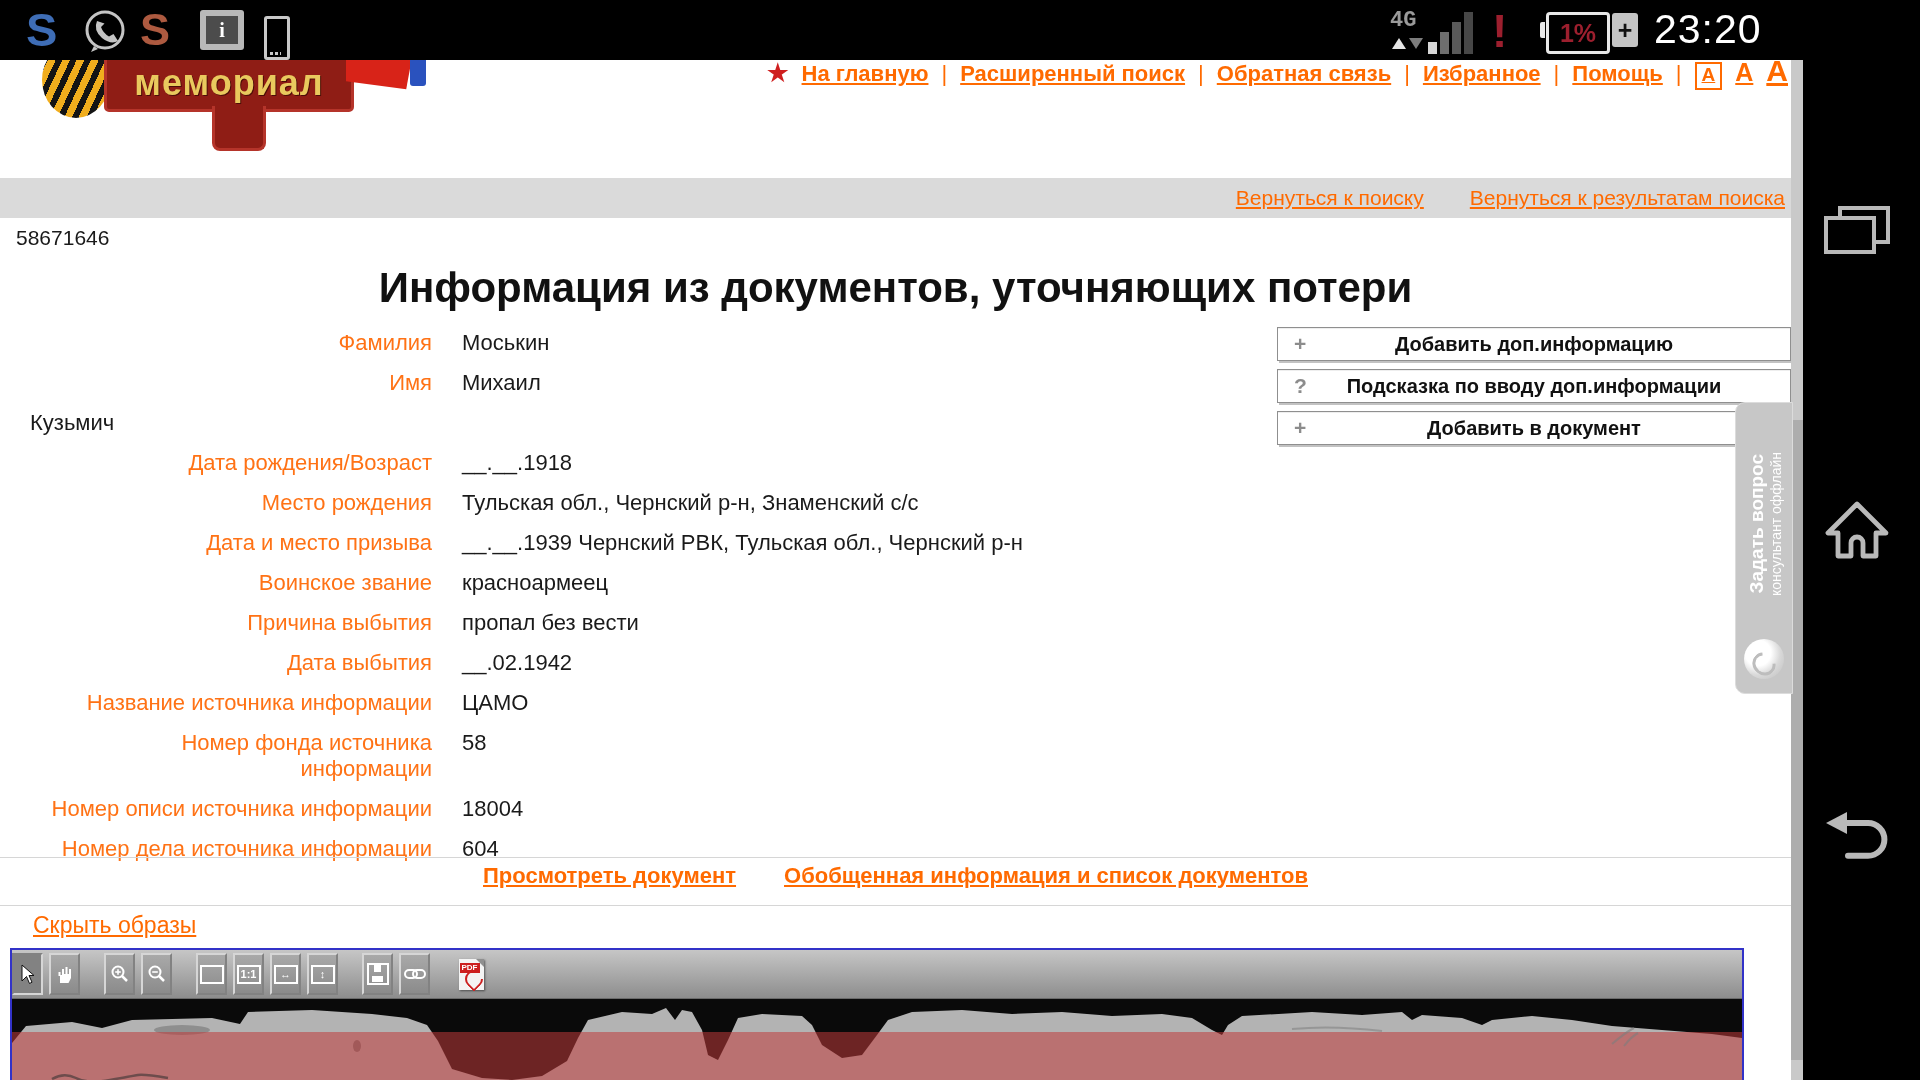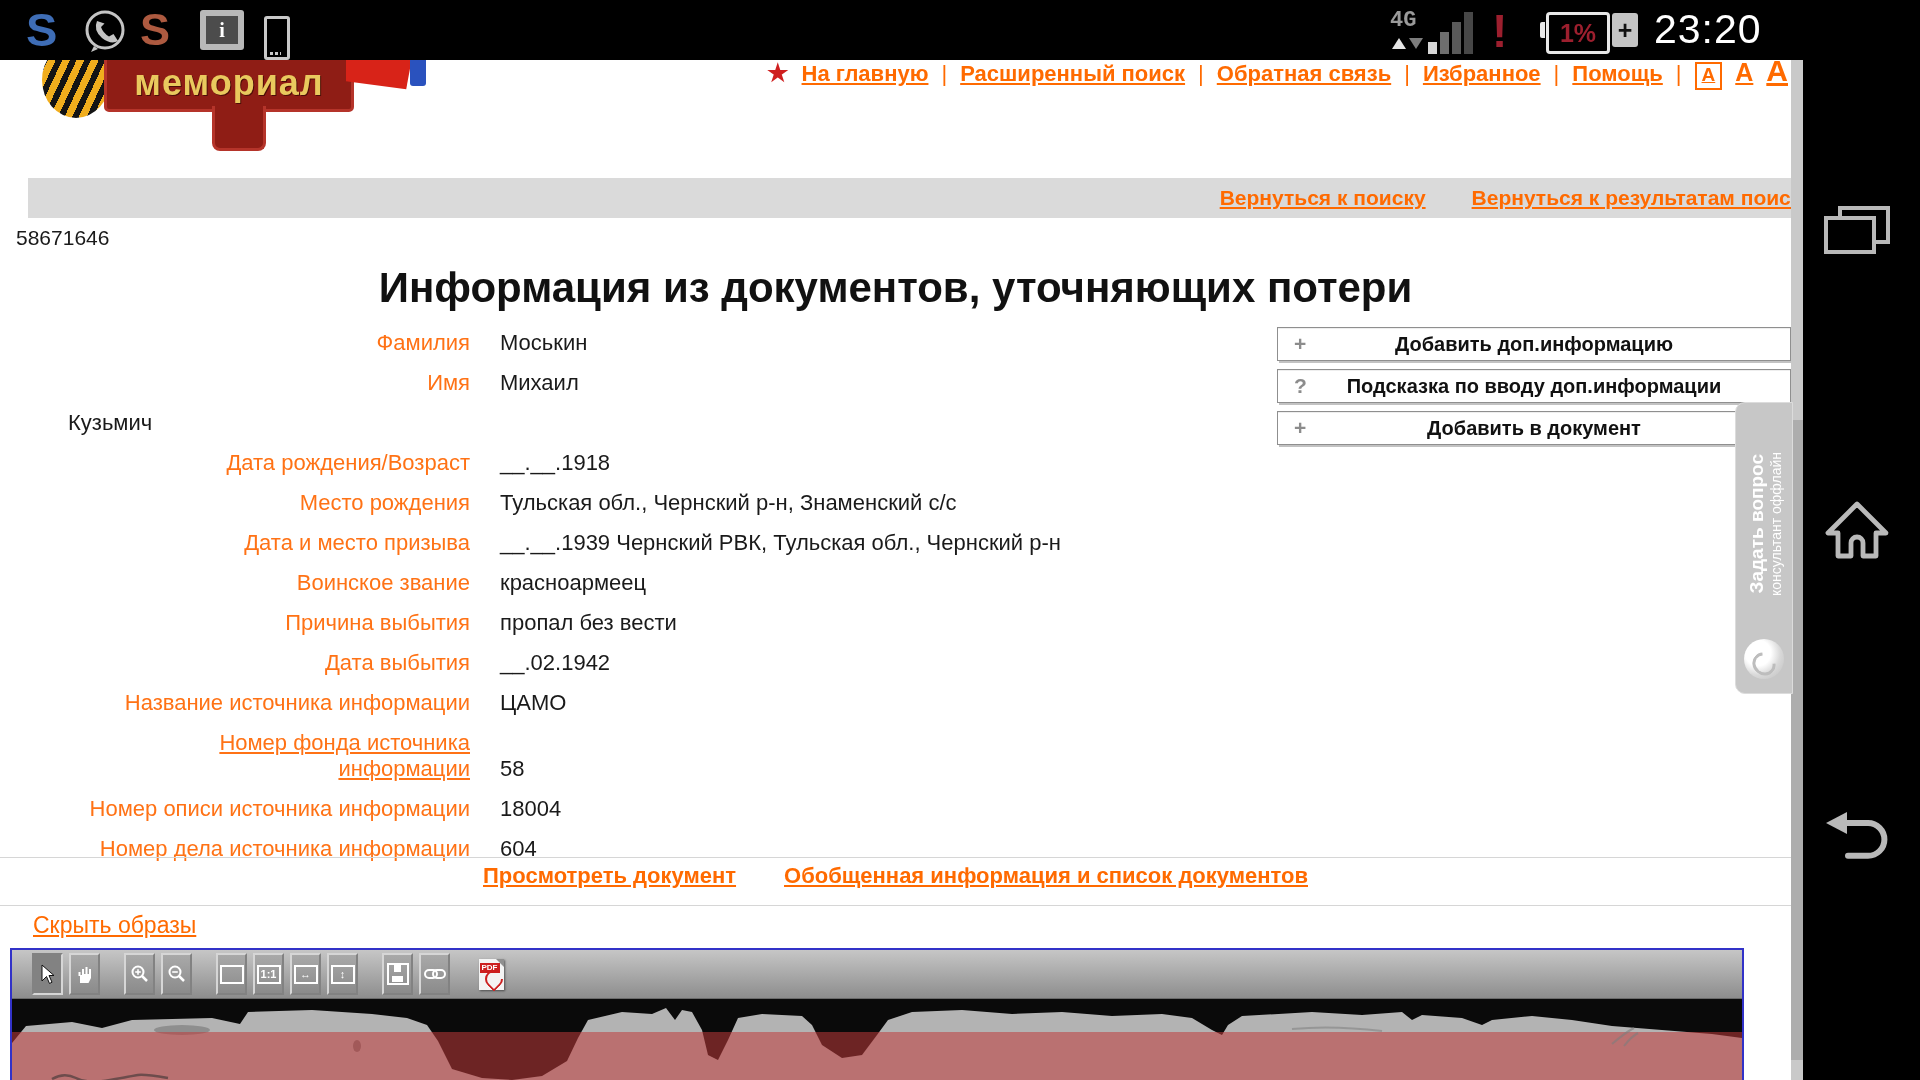--- a/index.html
+++ b/index.html
@@ -29,31 +29,31 @@
   .top-nav{left:560px;top:54px;width:1228px;display:flex;align-items:baseline;justify-content:flex-end;
            gap:13px;font-size:22px;font-weight:bold;white-space:nowrap;}
   .top-nav .sep{color:#ff6a00;font-weight:normal;}
   .star{color:#cf1f1f;font-size:24px;}
   .fsbox{border:2px solid #ff6a00;padding:0 5px 2px 5px;}
   .fs1{font-size:19px;} .fs2{font-size:25px;} .fs3{font-size:30px;font-weight:bold;}
 
   
   .return-bar{left:0;top:178px;width:1803px;height:40px;background:#dadada;display:flex;
               justify-content:flex-end;align-items:center;gap:46px;padding-right:18px;box-sizing:border-box;
-              font-size:21px;font-weight:bold;margin-left:28px;}
+              font-size:21px;font-weight:normal;}
 
   
   .rec-id{left:16px;top:226px;font-size:21px;color:#1a1a1a;}
   .rec-title{left:0;top:264px;width:1791px;text-align:center;font-size:42px;font-weight:bold;color:#111;}
 
   .fields{left:0;top:330px;width:1220px;}
-  .frow{display:flex;align-items:flex-end;margin-bottom:14px;font-size:22px;line-height:26px;padding-left:38px;}
+  .frow{display:flex;align-items:flex-start;margin-bottom:14px;font-size:22px;line-height:26px;}
   .f-label{width:432px;flex:0 0 432px;text-align:right;color:#ff7215;}
   .f-value{padding-left:30px;color:#1a1a1a;}
-  .row-fund .f-label span{display:inline-block;max-width:268px;text-align:right;text-decoration:underline;}
+  .row-fund .f-label span{display:inline-block;max-width:268px;text-align:right;}
 
   
   .actions{left:1277px;top:327px;width:514px;}
   .abtn{position:relative;height:32px;background:#fff;border:1px solid #8f8f8f;
         box-shadow:2px 2px 0 rgba(120,120,120,.45), inset 0 1px 0 #eee;
         display:flex;align-items:center;justify-content:center;
         font-size:20px;font-weight:bold;color:#111;margin-bottom:8px;cursor:pointer;}
   .abtn .aicn{position:absolute;left:16px;color:#8c8c8c;font-size:21px;font-weight:bold;}
 
   
@@ -72,21 +72,21 @@
 
   
   .sepline{height:1px;background:#d6d6d6;width:1791px;left:0;}
   .doc-links{left:0;top:863px;width:1791px;display:flex;justify-content:center;gap:48px;
              font-size:22px;font-weight:bold;}
   .hide-link{left:33px;top:912px;font-size:23px;}
 
   
   .viewer{left:10px;top:948px;width:1734px;height:140px;border:2px solid #3232c8;background:#9c9c9c;box-sizing:border-box;}
   .vtoolbar{height:48px;background:linear-gradient(180deg,#c6c6c6,#8d8d8d);border-bottom:1px solid #6a6a6a;
-            display:flex;align-items:center;padding-left:20px;}
+            display:flex;align-items:center;padding-left:0;}
   .tbtn{width:31px;height:42px;margin-right:6px;background:linear-gradient(180deg,#a9a9a9,#8b8b8b);
         border:2px outset #d6d6d6;display:flex;align-items:center;justify-content:center;cursor:pointer;box-sizing:border-box;}
   .tbtn.pressed{border:2px inset #d6d6d6;background:#828282;}
   .gapL{margin-left:18px;}
   .tool-box{border:2px solid #fff;width:20px;height:15px;display:flex;align-items:center;justify-content:center;
             color:#fff;font-size:11px;font-weight:bold;line-height:1;}
   .floppy{width:18px;height:18px;border:2px solid #fff;position:relative;}
   .floppy::before{content:"";position:absolute;top:0;left:5px;width:7px;height:7px;background:#fff;}
   .floppy::after{content:"";position:absolute;bottom:1px;left:3px;width:11px;height:6px;background:#fff;}
   .pdfbtn{width:34px;height:44px;margin-left:18px;display:flex;align-items:center;justify-content:center;cursor:pointer;}

